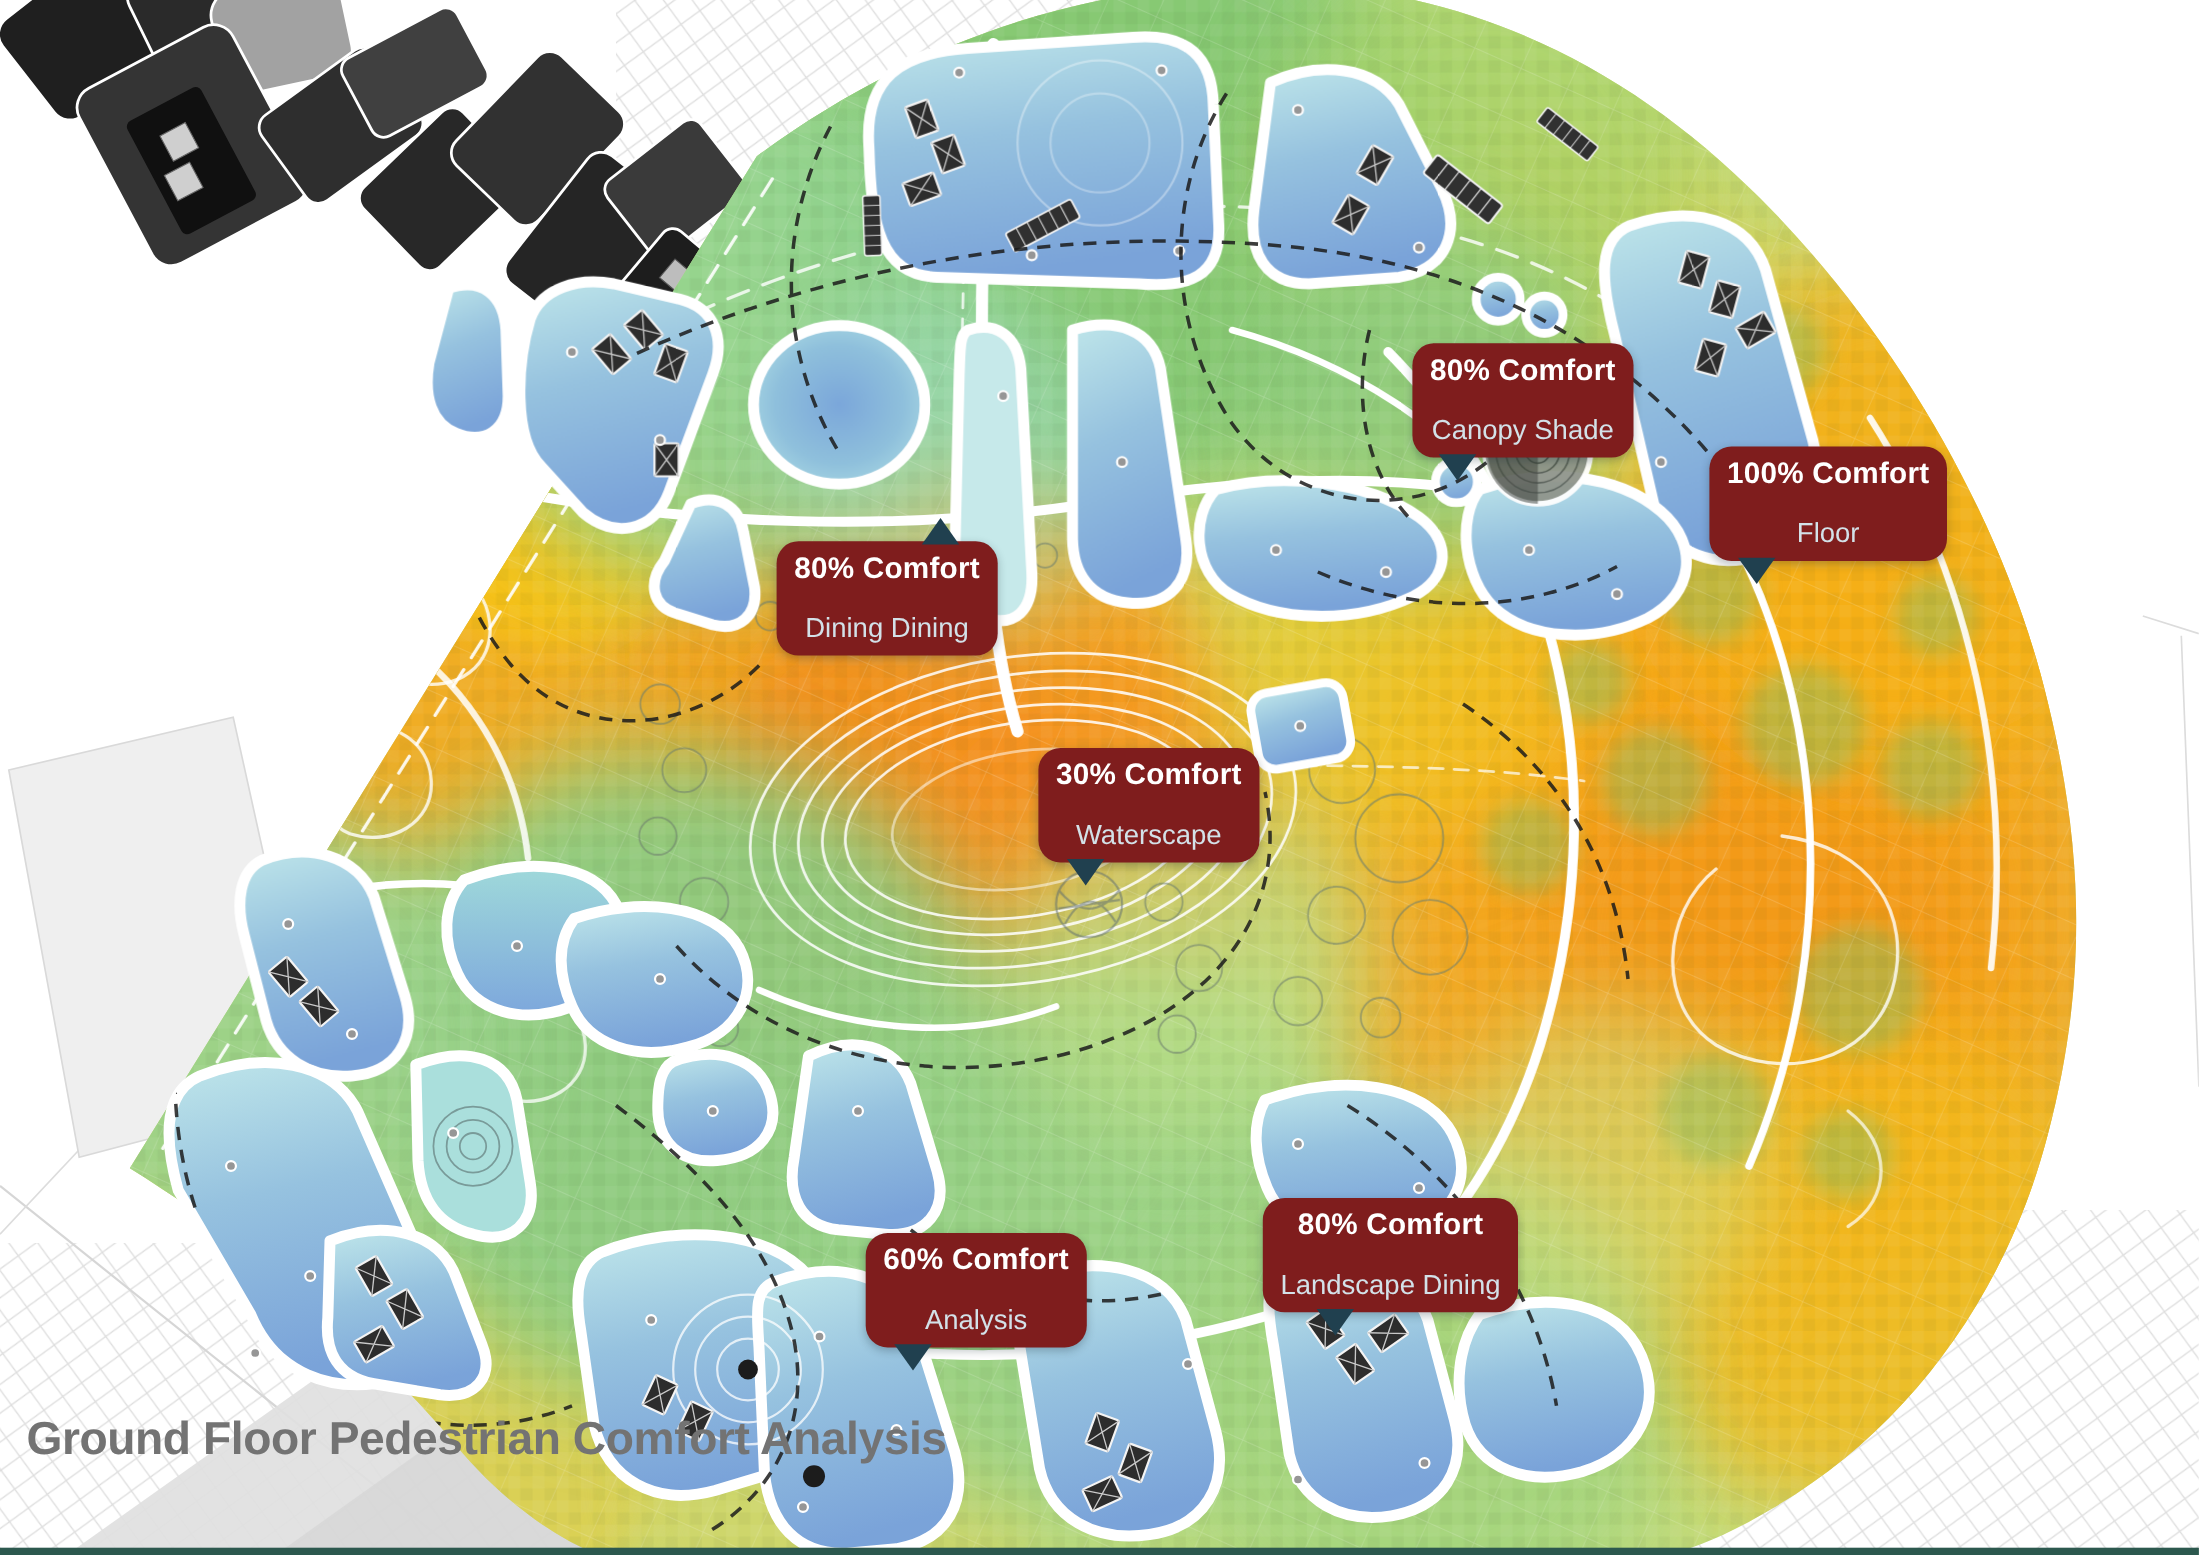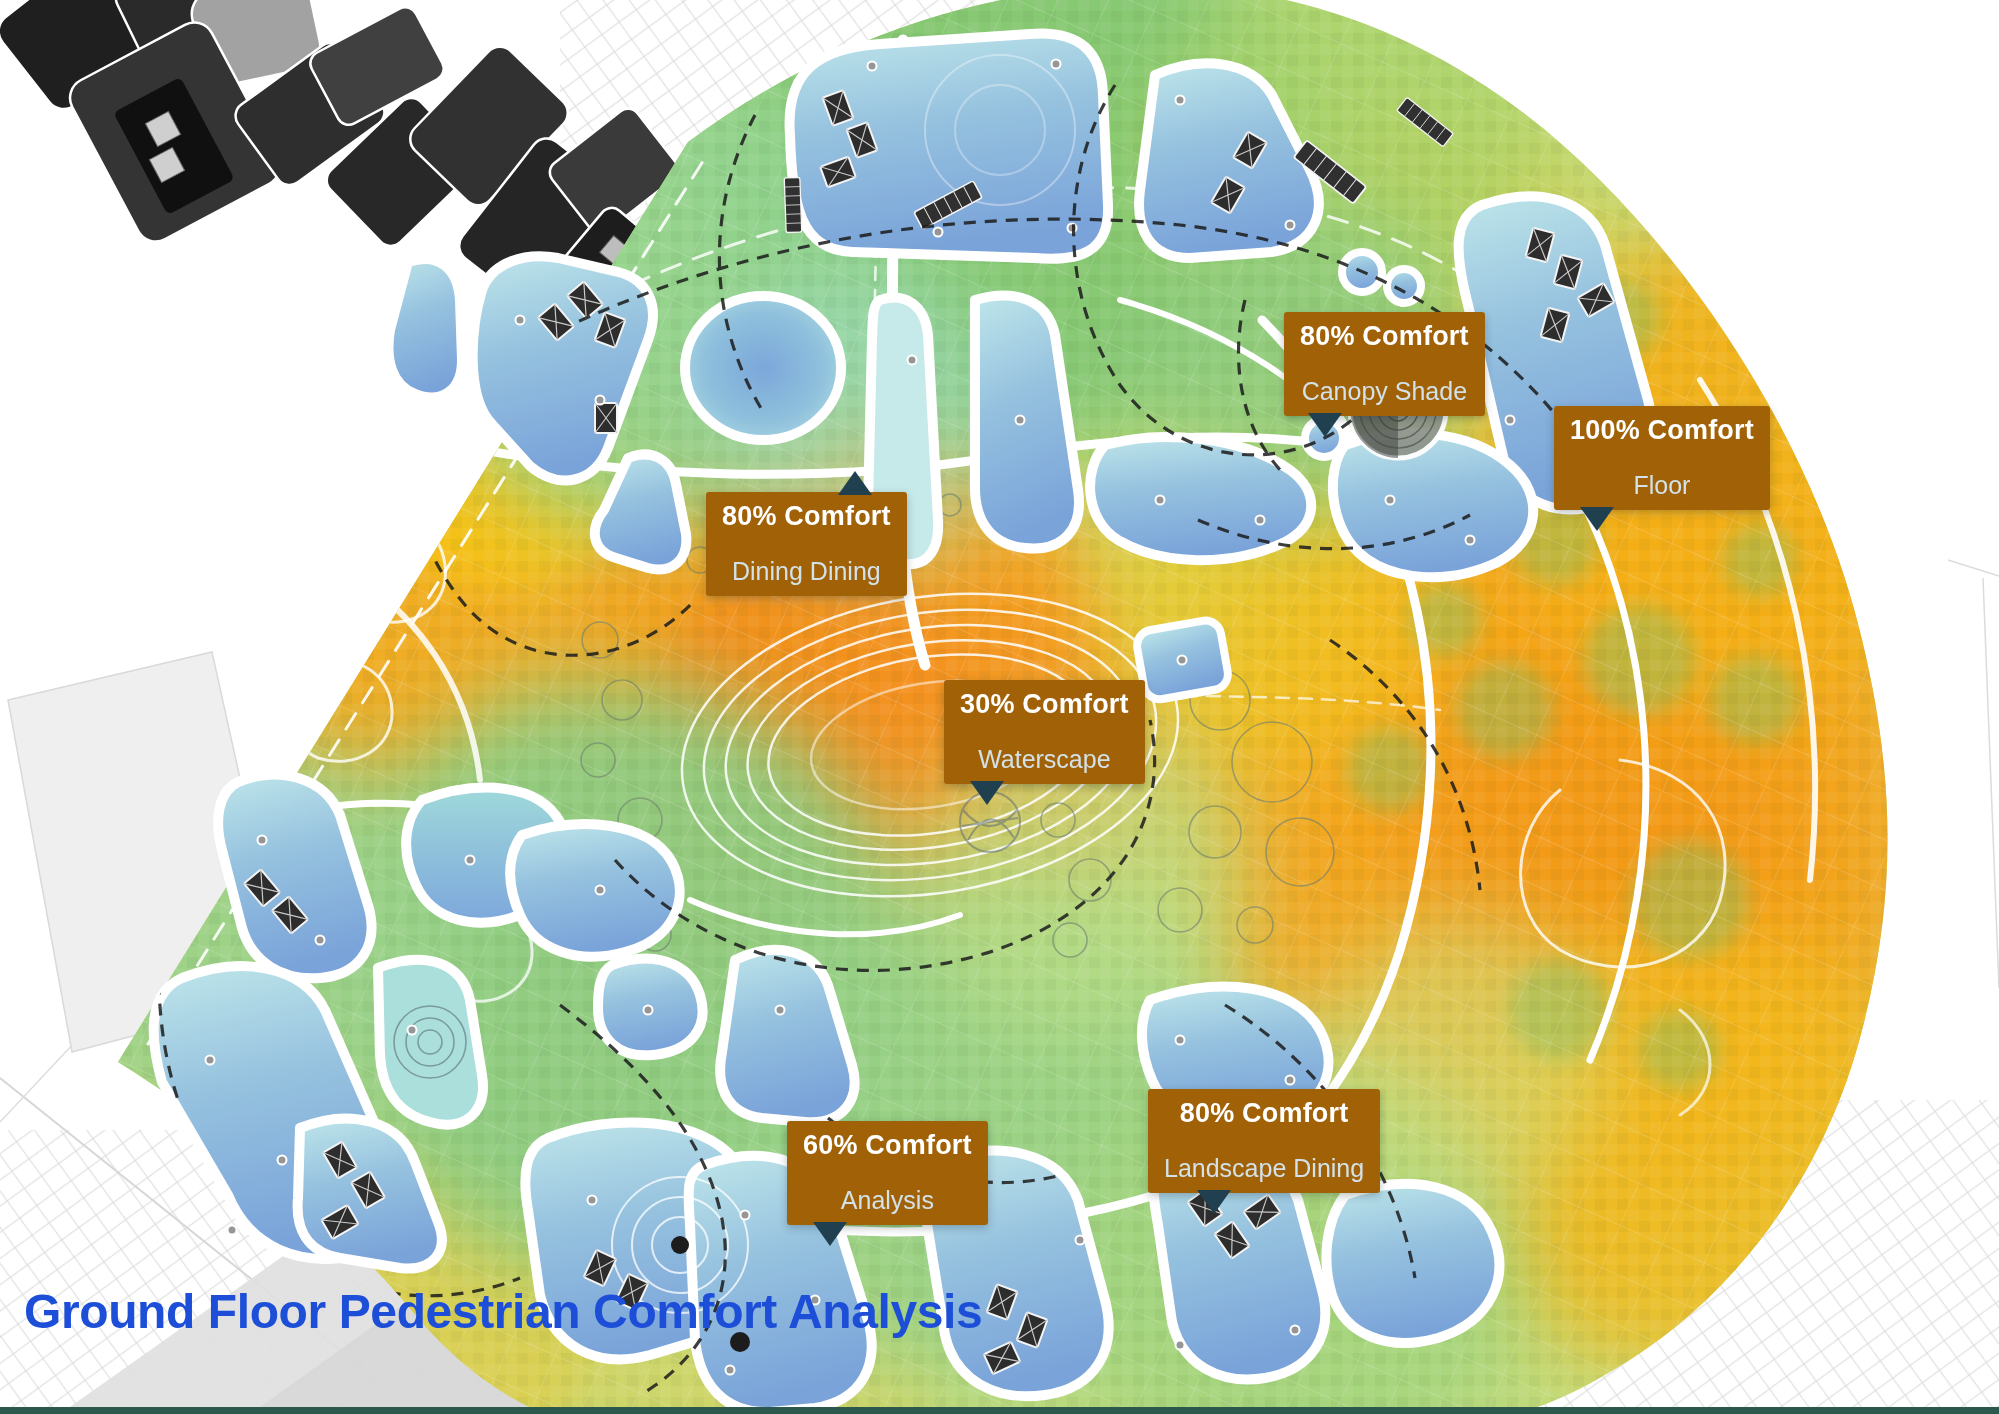--- a/index.html
+++ b/index.html
@@ -1,37 +1,37 @@
 <!DOCTYPE html>
 <html><head>
 <meta charset="utf-8">
 <style>
   html,body{margin:0;padding:0;background:#ffffff;}
   body{font-family:"Liberation Sans", sans-serif;}
   .stage{position:relative;width:1999px;height:1414px;background:#ffffff;overflow:hidden;}
   .stage svg{position:absolute;left:0;top:0;}
   .callout{
     position:absolute;
-    background:#a16207;
+    background:#7f1d1d;
     color:#ffffff;
     text-align:center;
     padding:9px 16px 11px;
-    border-radius:3px;
+    border-radius:20px;
     box-shadow:0 3px 8px rgba(20,40,50,.28);
     white-space:nowrap;
     z-index:5;
   }
   .callout .pct{font-size:27px;font-weight:bold;line-height:1.12;letter-spacing:.2px;color:#ffffff;}
   .callout .zone{font-size:25px;font-weight:normal;line-height:1.12;color:#d3e1e8;margin-top:26px;}
   .ptr{position:absolute;width:0;height:0;border-left:17px solid transparent;border-right:17px solid transparent;}
   .ptr-down{bottom:-21px;border-top:24px solid #20404f;}
   .ptr-up{top:-21px;border-bottom:24px solid #20404f;}
   .page-title{
     position:absolute;left:24px;top:1284px;
-    font-size:48px;font-weight:bold;color:#1d4ed8;letter-spacing:-0.4px;z-index:6;
+    font-size:42px;font-weight:bold;color:#737373;letter-spacing:-0.4px;z-index:6;
   }
   .footer-strip{position:absolute;left:0;bottom:0;width:100%;height:7px;background:#2c584e;z-index:7;}
 </style>
 </head>
 <body>
 
 <div class="stage">
 
 <svg width="1999" height="1414" viewBox="0 0 1999 1414" xmlns="http://www.w3.org/2000/svg">
   <defs>

